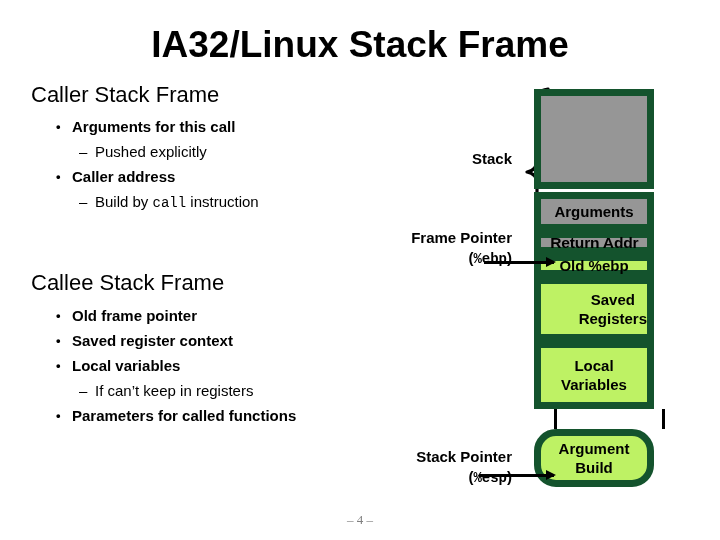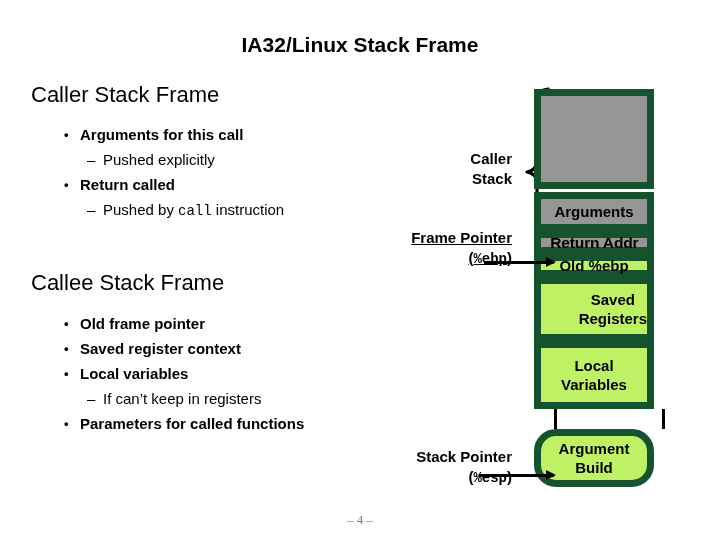--- a/index.html
+++ b/index.html
@@ -23,42 +23,42 @@
     height: 540px;
   }
 
   
   #slide-title {
     position: absolute;
     left: 0;
     top: 28px;
     width: 720px;
     text-align: center;
-    font-size: 21px;
+    font-size: 37px;
     font-weight: bold;
     letter-spacing: 0px;
     line-height: 34px;
     white-space: nowrap;
   }
 
   
   .section-heading {
     position: absolute;
     font-size: 22px;
     font-weight: normal;
     line-height: 26px;
     white-space: nowrap;
   }
   #caller-heading { left: 31px; top: 82px; }
   #callee-heading { left: 31px; top: 270px; }
 
   
   .bullet-list {
     position: absolute;
-    margin: 8px;
+    margin: 0;
     padding: 0;
     list-style: none;
   }
   #caller-bullets { left: 55px; top: 114px; }
   #callee-bullets { left: 55px; top: 303px; }
 
   .bullet-l1, .bullet-l2 {
     display: block;
     white-space: nowrap;
     position: relative;
@@ -107,21 +107,20 @@
   #caller-frame-label {
     left: 380px;
     top: 149px;
     width: 132px;
   }
   #frame-pointer-label {
     left: 330px;
     top: 228px;
     width: 182px;
     text-align: right;
-    text-decoration: underline;
   }
   #stack-pointer-label {
     left: 330px;
     top: 447px;
     width: 182px;
     text-align: right;
   }
   .reg-line {
     display: block;
     font-size: 15px;
@@ -225,36 +224,35 @@
 
 <div class="slide">
 
   <div id="slide-title">IA32/Linux Stack Frame</div>
 
   <div class="section-heading" id="caller-heading">Caller Stack Frame</div>
 
   <ul class="bullet-list" id="caller-bullets">
     <li class="bullet-l1">Arguments for this call</li>
     <li class="bullet-l2">Pushed explicitly</li>
-    <li class="bullet-l1">Return called</li>
-    <li class="bullet-l2"><span>Pushed by </span><span class="mono">call</span><span> instruction</span></li>
+    <li class="bullet-l1">Caller address</li>
+    <li class="bullet-l2"><span>Build by </span><span class="mono">call</span><span> instruction</span></li>
   </ul>
 
   <div class="section-heading" id="callee-heading">Callee Stack Frame</div>
 
   <ul class="bullet-list" id="callee-bullets">
     <li class="bullet-l1">Old frame pointer</li>
     <li class="bullet-l1">Saved register context</li>
     <li class="bullet-l1">Local variables</li>
     <li class="bullet-l2">If can’t keep in registers</li>
     <li class="bullet-l1">Parameters for called functions</li>
   </ul>
 
   <div class="diagram-label" id="caller-frame-label">
-    <span class="reg-line">Caller</span>
     <span class="reg-line">Stack</span>
   </div>
 
   <div class="diagram-label" id="frame-pointer-label">
     <span class="reg-line">Frame Pointer</span>
     <span class="reg-line"><span>(</span><span class="mono">%ebp</span><span>)</span></span>
   </div>
 
   <div class="diagram-label" id="stack-pointer-label">
     <span class="reg-line">Stack Pointer</span>

